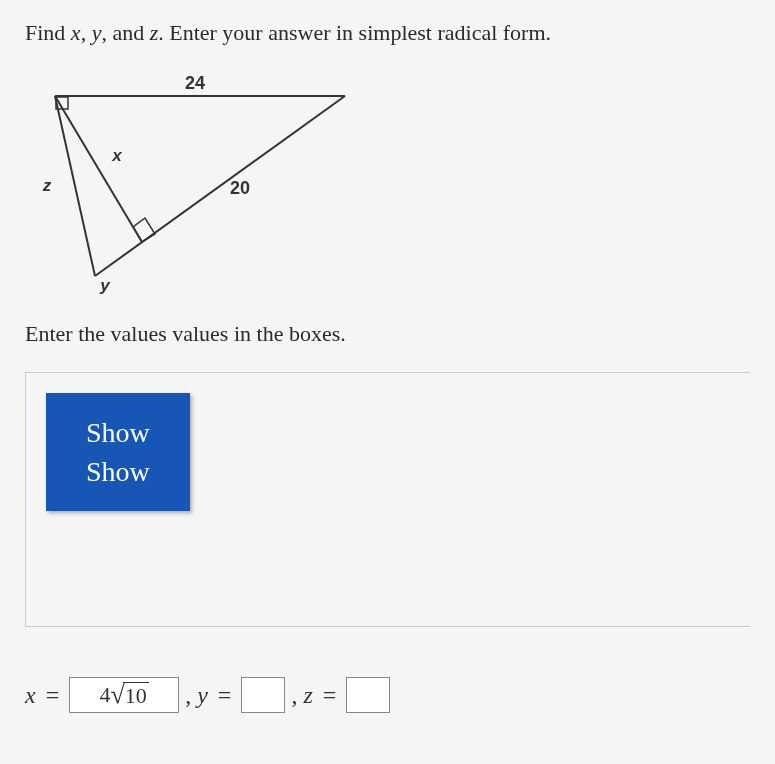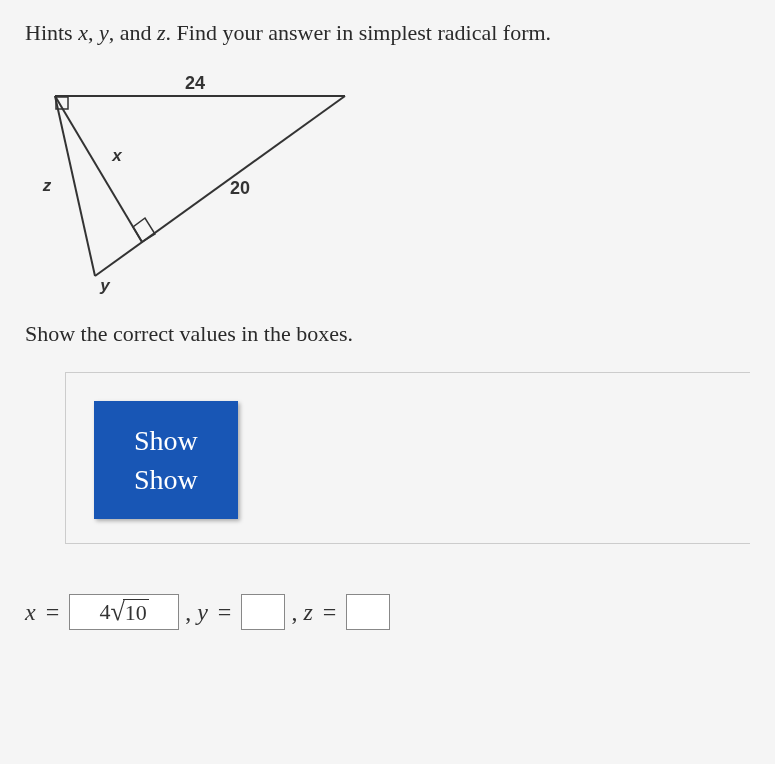--- a/index.html
+++ b/index.html
@@ -35,24 +35,23 @@
       height: 100%;
     }
     .instruction-text {
       font-size: 22px;
       color: #2a2a2a;
       margin: 20px 0 25px 0;
     }
     .hints-container {
       border: 1px solid #ccc;
       border-right: none;
-      padding: 28px;
+      padding: 20px;
       margin-bottom: 50px;
-      height: 172px;
-      margin-left: 40px;
+      height: 255px;
     }
     .show-hints-btn {
       background: #1856b5;
       color: white;
       border: none;
       padding: 20px 40px;
       font-size: 28px;
       font-family: inherit;
       cursor: pointer;
       text-align: center;
@@ -94,21 +93,21 @@
     .eq-var {
       font-style: italic;
       font-family: 'Times New Roman', serif;
       font-size: 24px;
     }
   </style>
 </head>
 <body>
 
 <div class="question-text">
-  <span>Hints </span><span class="math-var">x</span><span>, </span><span class="math-var">y</span><span>, and </span><span class="math-var">z</span><span>. Find your answer in simplest radical form.</span>
+  <span>Find </span><span class="math-var">x</span><span>, </span><span class="math-var">y</span><span>, and </span><span class="math-var">z</span><span>. Enter your answer in simplest radical form.</span>
 </div>
 
 <div class="diagram-container">
   <svg class="diagram-svg" viewBox="0 0 340 230">
 
     <line x1="30" y1="30" x2="320" y2="30" stroke="#333" stroke-width="2"></line>
     <line x1="320" y1="30" x2="70" y2="210" stroke="#333" stroke-width="2"></line>
     <line x1="70" y1="210" x2="30" y2="30" stroke="#333" stroke-width="2"></line>
 
     <line x1="30" y1="30" x2="117" y2="176" stroke="#333" stroke-width="2"></line>
@@ -118,21 +117,21 @@
     <polygon points="117,176 108,161 120,152 130,168" fill="none" stroke="#333" stroke-width="1.5"></polygon>
 
     <text x="170" y="23" font-size="18" font-weight="bold" font-family="Arial" fill="#333" text-anchor="middle">24</text>
     <text x="215" y="128" font-size="18" font-weight="bold" font-family="Arial" fill="#333" text-anchor="middle">20</text>
     <text x="92" y="95" font-size="17" font-weight="bold" font-style="italic" font-family="Arial" fill="#333" text-anchor="middle">x</text>
     <text x="22" y="125" font-size="17" font-weight="bold" font-style="italic" font-family="Arial" fill="#333" text-anchor="middle">z</text>
     <text x="80" y="225" font-size="17" font-weight="bold" font-style="italic" font-family="Arial" fill="#333" text-anchor="middle">y</text>
   </svg>
 </div>
 
-<div class="instruction-text">Show the correct values in the boxes.</div>
+<div class="instruction-text">Enter the values values in the boxes.</div>
 
 <div class="hints-container">
   <button class="show-hints-btn">
     <span>Show</span><br>
     <span>Show</span>
   </button>
 </div>
 
 <div class="answer-row">
   <span class="eq-var">x</span>

